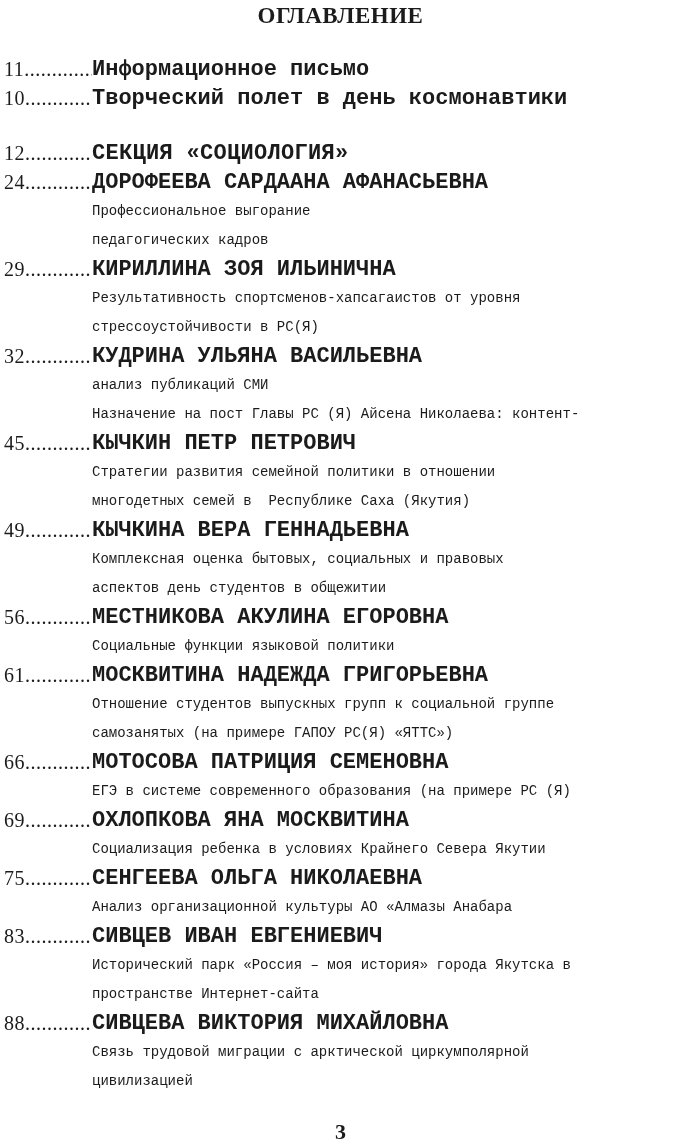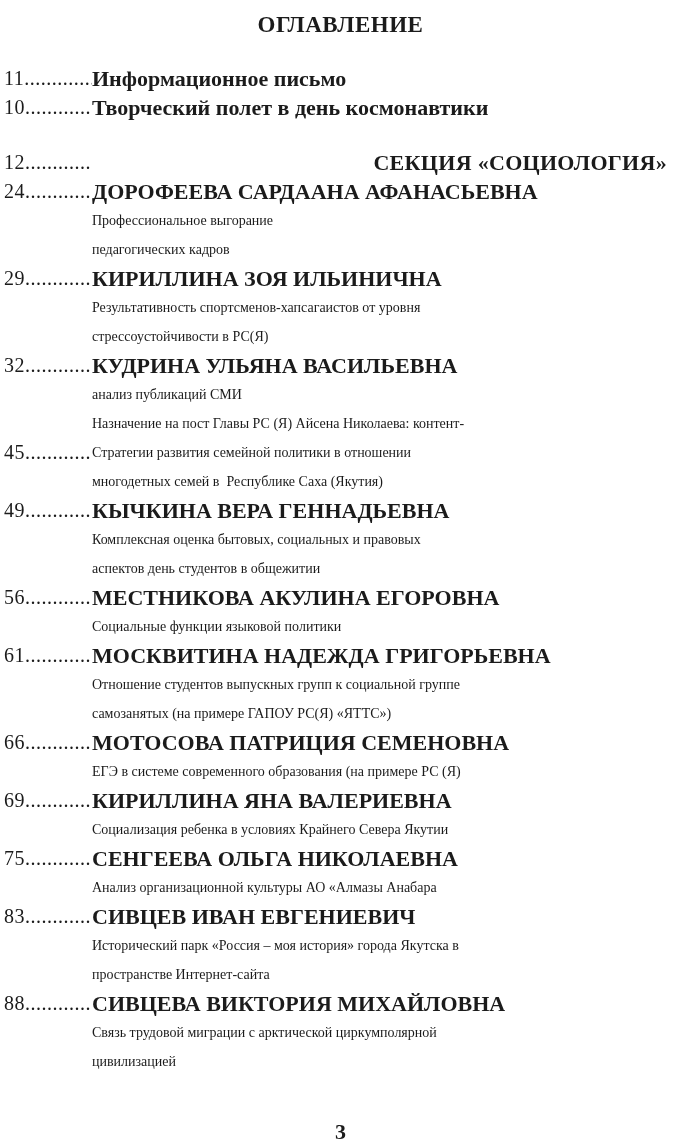--- a/index.html
+++ b/index.html
@@ -14,21 +14,21 @@
     background: #ffffff;
     color: #1b1b1b;
     font-family: "Liberation Serif", "DejaVu Serif", serif;
     font-size: 21px;
     line-height: 29px;
     overflow: hidden;
     box-sizing: border-box;
   }
   .doc-title {
     margin: 0;
-    padding-top: 10px;
+    padding-top: 1px;
     text-align: center;
     font-size: 23px;
     font-weight: bold;
     line-height: 29px;
     letter-spacing: 0.5px;
   }
   .toc-list {
     margin-top: 25px;
   }
   .toc-row {
@@ -44,29 +44,30 @@
     width: 88px;
     overflow: hidden;
     white-space: nowrap;
     font-size: 20px;
     line-height: 29px;
     letter-spacing: 0.5px;
   }
   .entry-col {
     flex: 1 1 auto;
     min-width: 0;
-    padding-right: 14px;
+    padding-right: 4px;
+    font-family: Liberation Mono, monospace;
   }
   .entry-title {
     font-weight: bold;
     font-size: 22px;
     line-height: 29px;
   }
   .section-row .entry-col {
-    text-align: right;
+    text-align: left;
   }
   .section-row .entry-title {
     letter-spacing: 0.3px;
   }
   .desc-line {
     font-size: 14px;
     line-height: 29px;
     white-space: pre-wrap;
   }
   .page-number {
@@ -149,20 +150,21 @@
             <div class="desc-line">анализ публикаций СМИ</div>
             <div class="desc-line">Назначение на пост Главы РС (Я) Айсена Николаева: контент-</div>
           </div>
     </div>
   </div>
       <div class="toc-row">
     <div class="num-col">
       <span>45</span><span class="leader">....................................</span>
     </div>
     <div class="entry-col">
+      <div class="entry-title">КЫЧКИН ПЕТР ПЕТРОВИЧ</div>
       <div>
             <div class="desc-line">Стратегии развития семейной политики в отношении</div>
             <div class="desc-line">многодетных семей в  Республике Саха (Якутия)</div>
           </div>
     </div>
   </div>
       <div class="toc-row">
     <div class="num-col">
       <span>49</span><span class="leader">....................................</span>
     </div>
@@ -206,21 +208,21 @@
       <div>
             <div class="desc-line">ЕГЭ в системе современного образования (на примере РС (Я)</div>
           </div>
     </div>
   </div>
       <div class="toc-row">
     <div class="num-col">
       <span>69</span><span class="leader">....................................</span>
     </div>
     <div class="entry-col">
-      <div class="entry-title">КИРИЛЛИНА ЯНА ВАЛЕРИЕВНА</div>
+      <div class="entry-title">ОХЛОПКОВА ЯНА МОСКВИТИНА</div>
       <div>
             <div class="desc-line">Социализация ребенка в условиях Крайнего Севера Якутии</div>
           </div>
     </div>
   </div>
       <div class="toc-row">
     <div class="num-col">
       <span>75</span><span class="leader">....................................</span>
     </div>
     <div class="entry-col">

